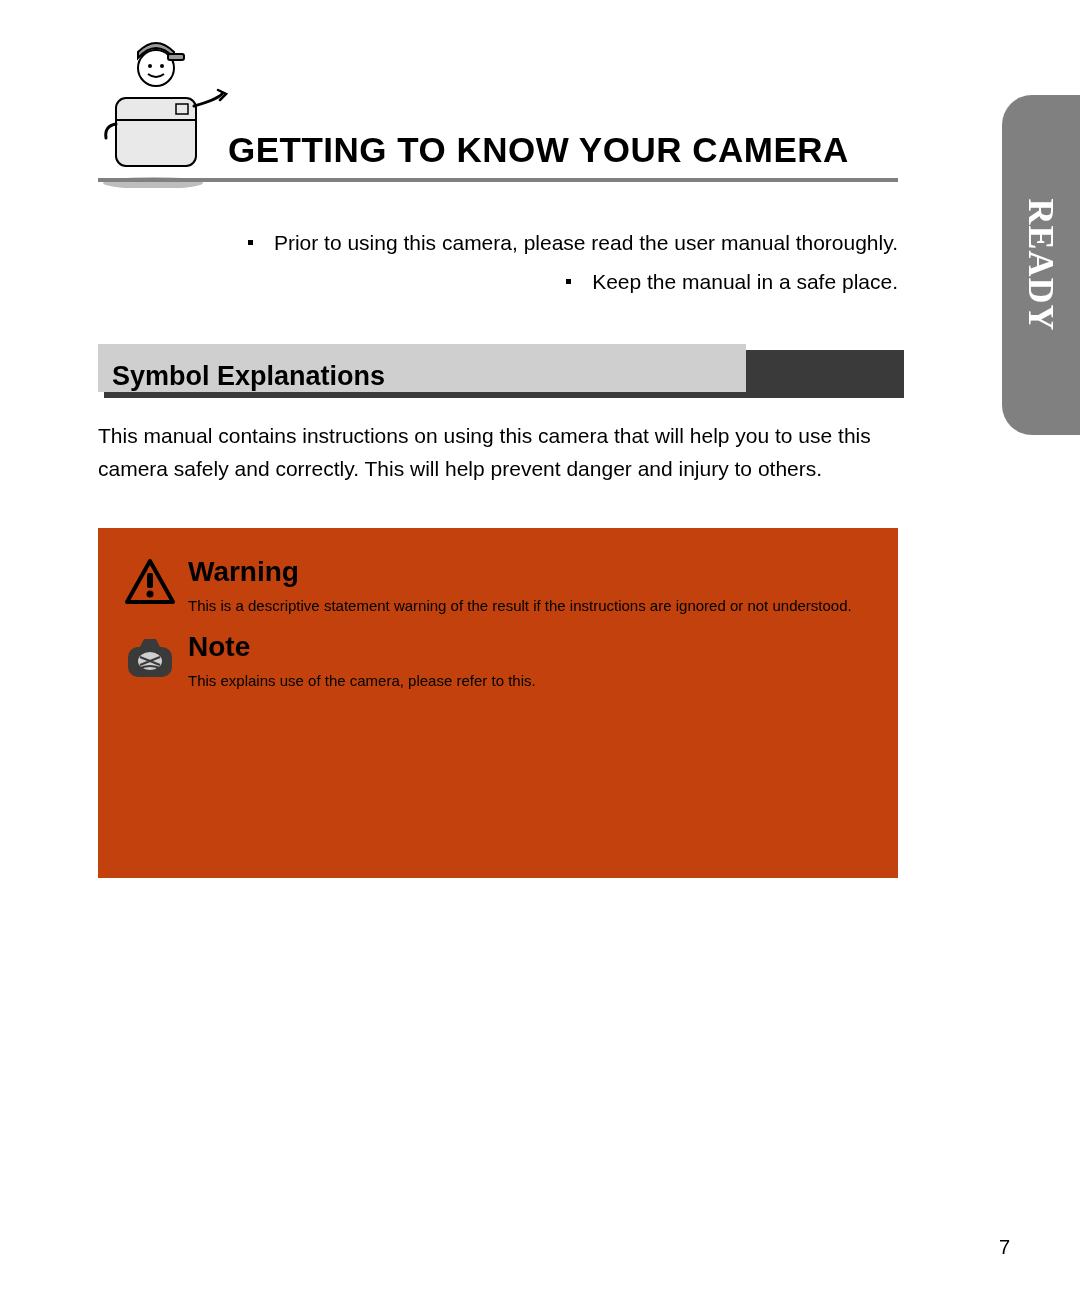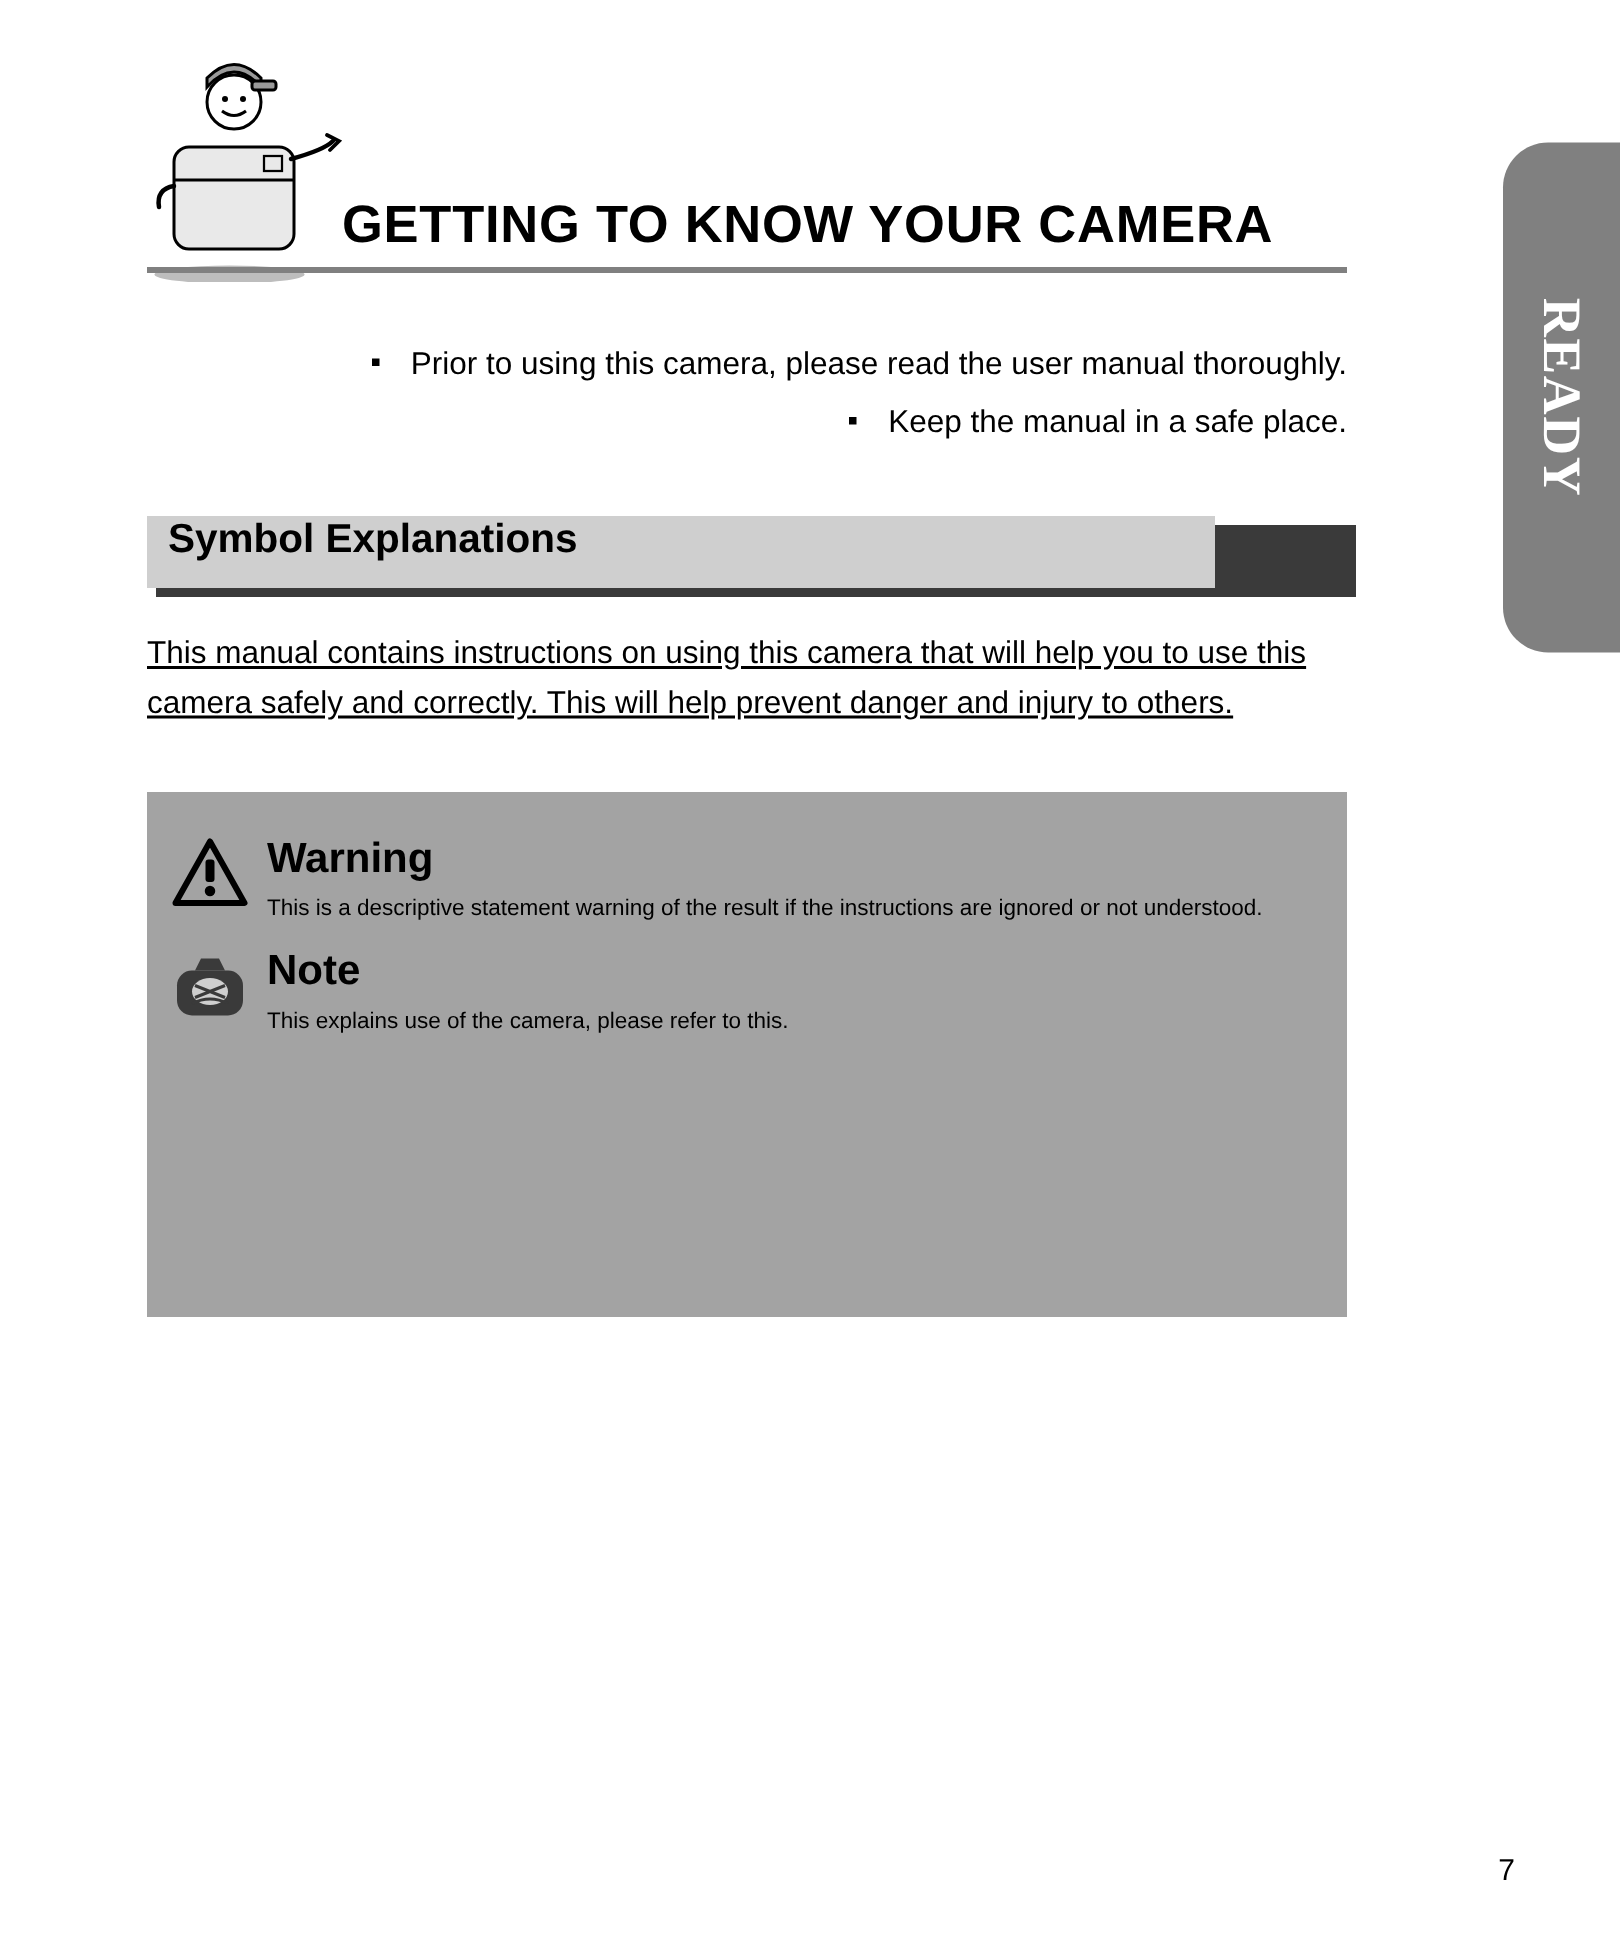--- a/index.html
+++ b/index.html
@@ -84,48 +84,47 @@
     width: 800px;
     height: 54px;
   }
   .section-bar-shadow {
     position: absolute;
     left: 6px; top: 6px; width: 800px; height: 48px;
     background: #3a3a3a;
   }
   .section-bar {
     position: absolute;
-    left: 0; top: 0; width: 712px; height: 48px;
+    left: 0; top: 0; width: 648px; height: 48px;
     background: #cfcfcf;
-    display: flex; align-items: flex-start;
+    display: flex; align-items: flex-end;
     padding-left: 14px;
     font-size: 27px;
     font-weight: bold;
   }
 
   
   .section-para {
     position: absolute;
     left: 98px;
     top: 420px;
     width: 800px;
     font-size: 21px;
     line-height: 1.55;
-    text-decoration: underline;
   }
 
   
   .symbox {
     position: absolute;
     left: 98px;
     top: 528px;
     width: 800px;
     height: 350px;
-    background: #a3a3a3;
-    padding: 28px 26px 20px 16px;
+    background: #c2410c;
+    padding: 28px 26px 20px 26px;
   }
   .sym-item { display: flex; margin-bottom: 14px; }
   .sym-icon { width: 64px; flex: 0 0 64px; padding-top: 2px; }
   .sym-body { flex: 1 1 auto; }
   .sym-title { font-size: 28px; font-weight: bold; margin-bottom: 6px; }
   .sym-desc { font-size: 15px; line-height: 1.55; }
 
   
   .page-num {
     position: absolute;

